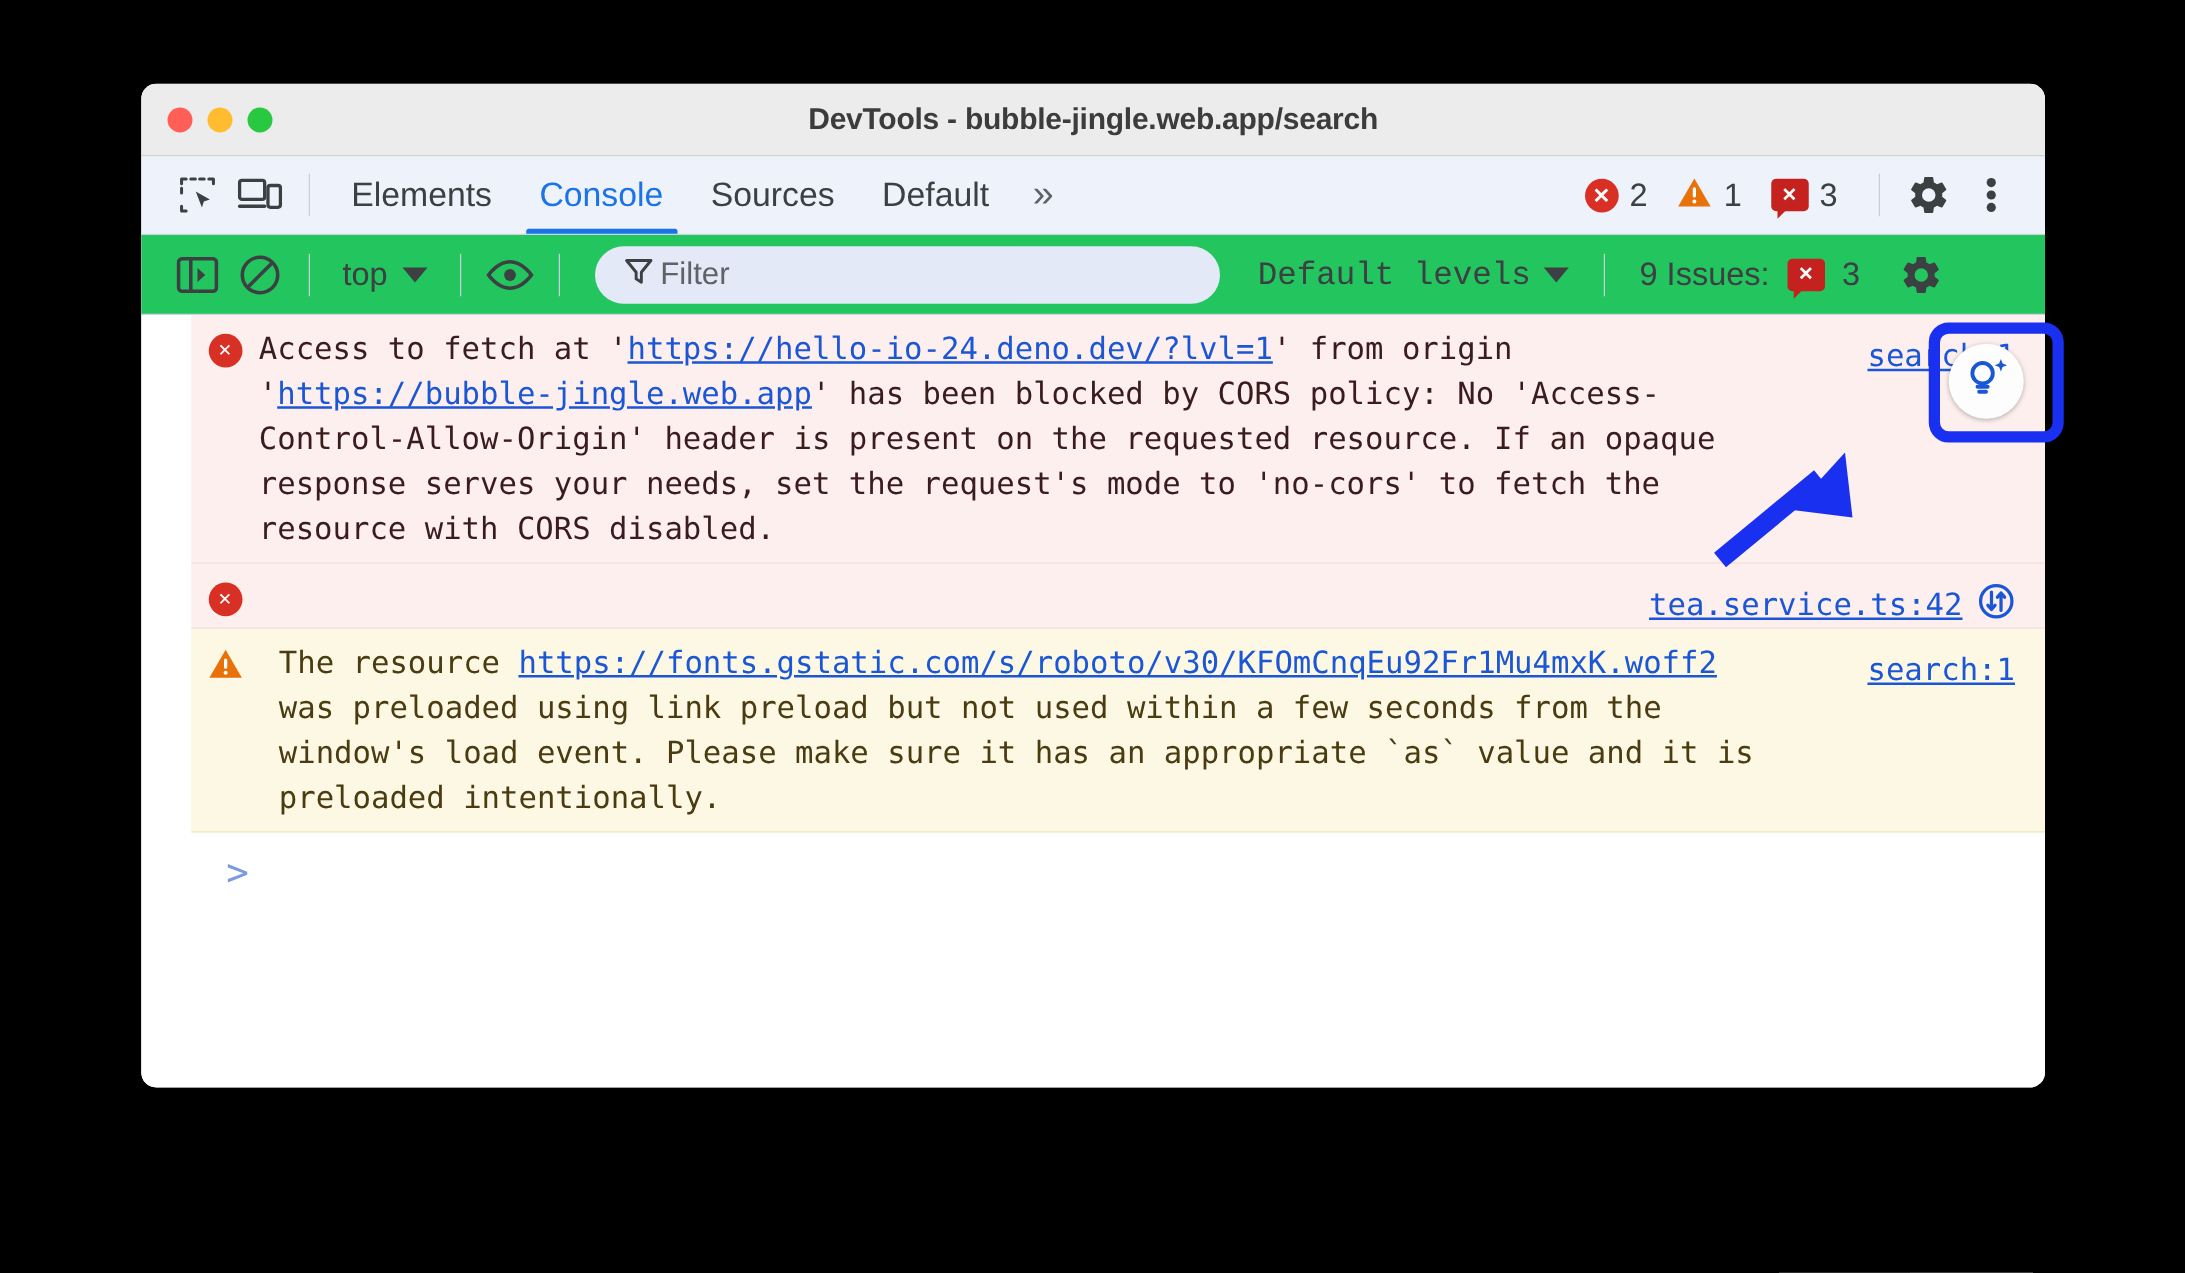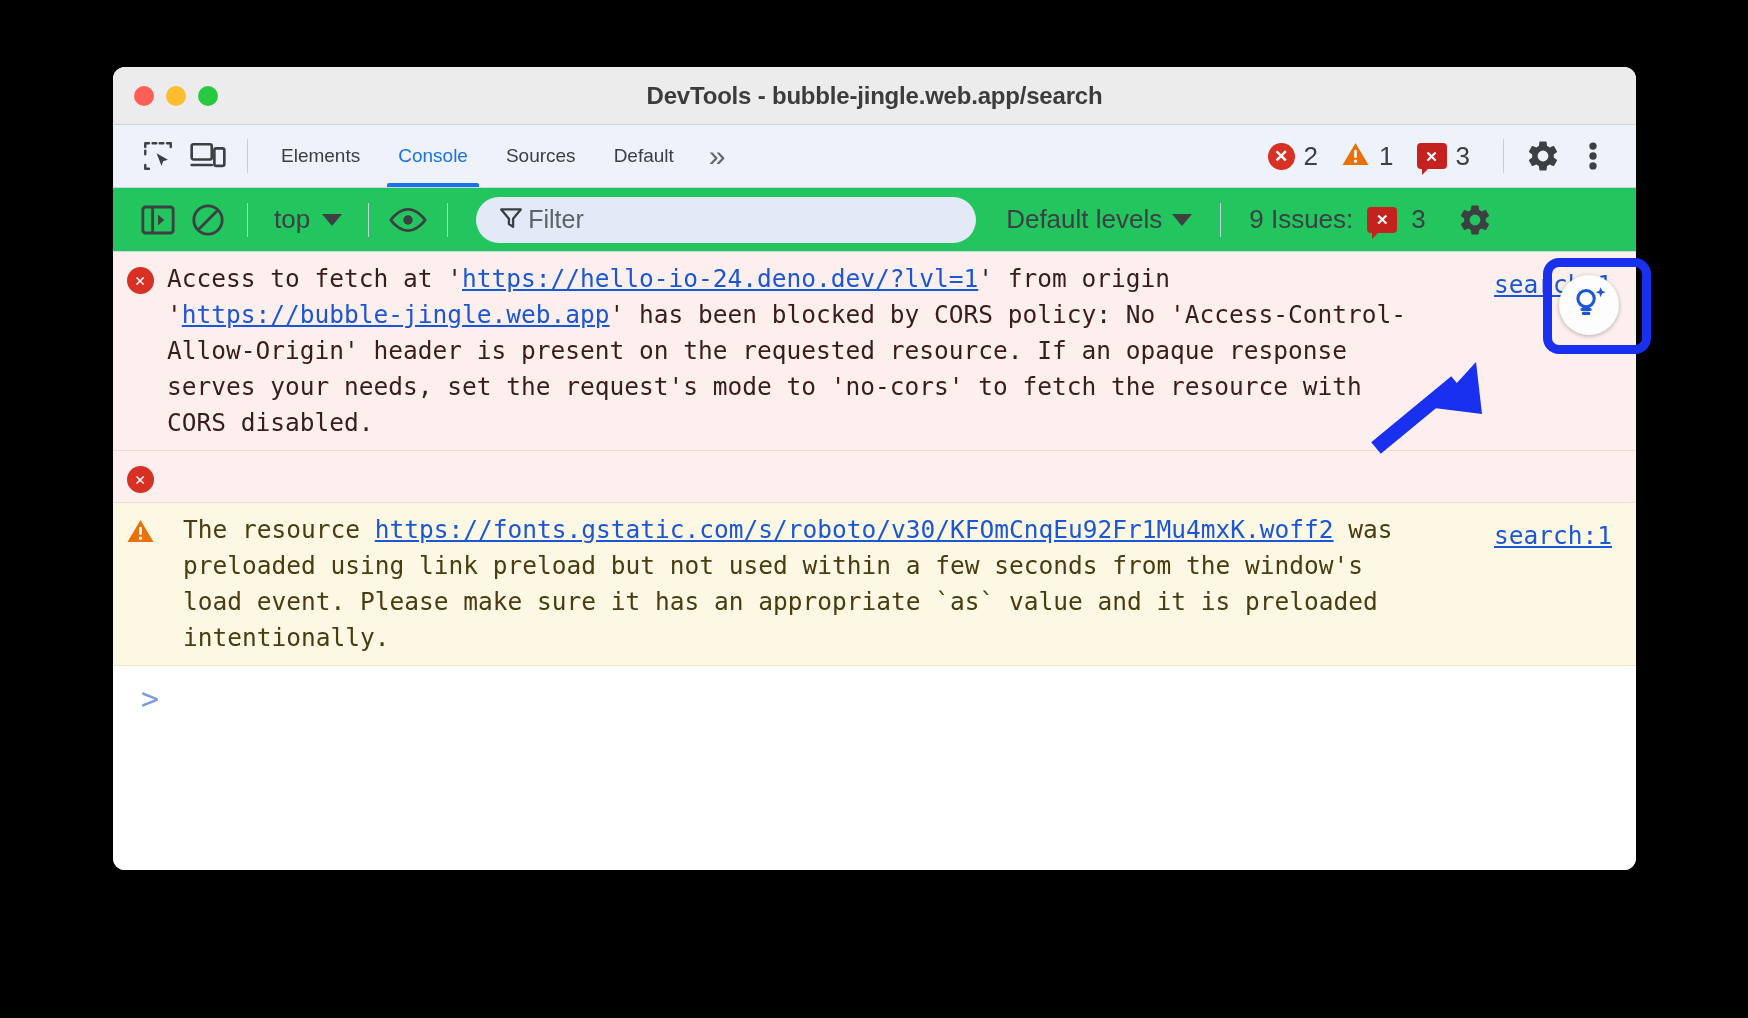--- a/index.html
+++ b/index.html
@@ -76,21 +76,21 @@
   .icon-btn svg { display: block; }
 
   .vsep {
     width: 1px; height: 34px;
     background: #c6cede;
     margin: 0 14px;
     flex: none;
   }
 
   .tab {
-    font-size: 19px;
+    font-size: 27px;
     color: #3c4043;
     padding: 0 19px;
     height: 62px;
     display: flex; align-items: center;
     position: relative;
     white-space: nowrap;
   }
   .tab.active { color: #1a73e8; }
   .tab.active::after {
     content: "";
@@ -194,34 +194,36 @@
     font-size: 25px;
     color: #3c4043;
     width: 100%;
   }
   .filter-input::placeholder { color: #5f6368; opacity: 1; }
   .levels {
     display: flex; align-items: center; gap: 10px;
     font-size: 26px; color: #3c4043;
     padding: 0 14px;
     white-space: nowrap;
+    font-family: Liberation Mono, monospace;
   }
   .issues-link {
     display: flex; align-items: center; gap: 14px;
     font-size: 26px; color: #3c4043;
     padding: 0 14px;
     white-space: nowrap;
   }
 
   
   .console-body {
     background: #ffffff;
     height: calc(803px - 58px - 63px - 64px);
     overflow: hidden;
     position: relative;
+    padding-left: 40px;
   }
   .msg {
     position: relative;
     display: flex;
     padding: 9px 0 9px 0;
     font-family: "DejaVu Sans Mono", monospace;
     font-size: 24.5px;
     line-height: 36px;
   }
   .msg.error  { background: #fcefee; border-bottom: 1px solid #f3d9d6; }
@@ -478,20 +480,25 @@
           <span class="ico-err"></span>
         </div>
         <div class="msg-text"><span>Access to fetch at '</span><span class="msg-link">https://hello-io-24.deno.dev/?lvl=1</span><span>' from origin '</span><span class="msg-link">https://bubble-jingle.web.app</span><span>' has been blocked by CORS policy: No 'Access-Control-Allow-Origin' header is present on the requested resource. If an opaque response serves your needs, set the request's mode to 'no-cors' to fetch the resource with CORS disabled.</span></div>
         <a class="src-link row1">search:1</a>
       </div>
 
       <div class="msg error">
         <div class="msg-icon">
           <span class="ico-err"></span>
         </div>
+        <a class="src-link row3"><span>tea.service.ts:42</span><span class="net-icon"><svg width="30" height="30" viewBox="0 0 22 22">
+                <circle cx="11" cy="11" r="9.2" fill="none" stroke="#1a56d6" stroke-width="1.9"></circle>
+                <path d="M8.2 5.6 v10.2 M8.2 15.8 l-2.1 -2.4 M8.2 15.8 l2.1 -2.4" fill="none" stroke="#1a56d6" stroke-width="1.9" stroke-linecap="round"></path>
+                <path d="M13.8 16.4 v-10.2 M13.8 6.2 l-2.1 2.4 M13.8 6.2 l2.1 2.4" fill="none" stroke="#1a56d6" stroke-width="1.9" stroke-linecap="round"></path>
+              </svg></span></a>
       </div>
 
       <div class="msg warn">
         <div class="msg-icon">
           <svg width="29" height="26" viewBox="0 0 24 22">
             <path d="M12 1.6 L23 20.4 H1 Z" fill="#e8710a"></path>
             <rect x="10.9" y="7.4" width="2.2" height="7" rx="1.1" fill="#fff"></rect>
             <circle cx="12" cy="17.1" r="1.35" fill="#fff"></circle>
           </svg>
         </div>

